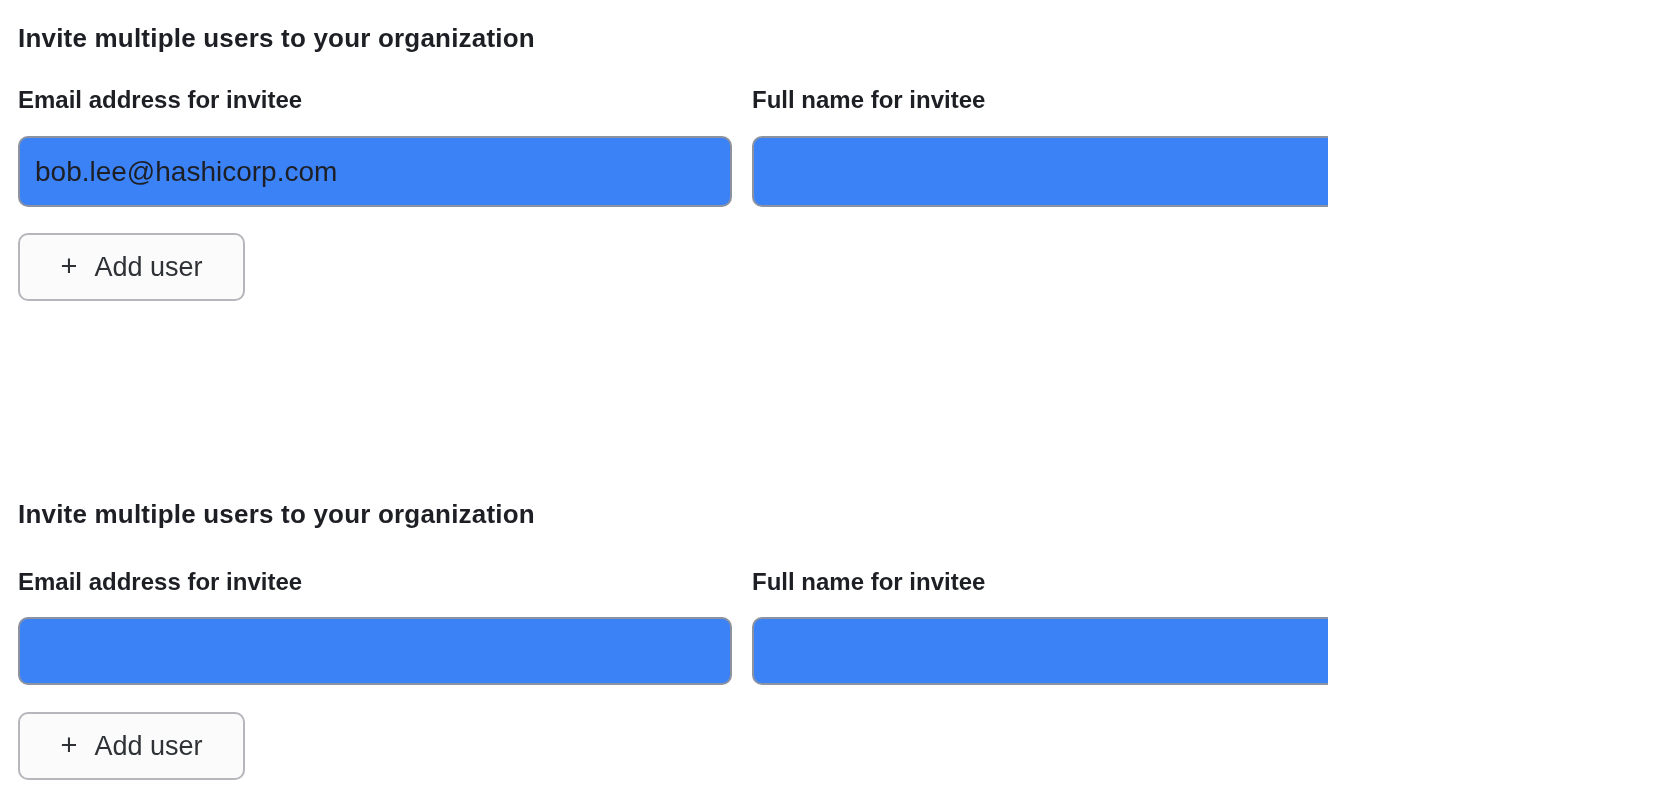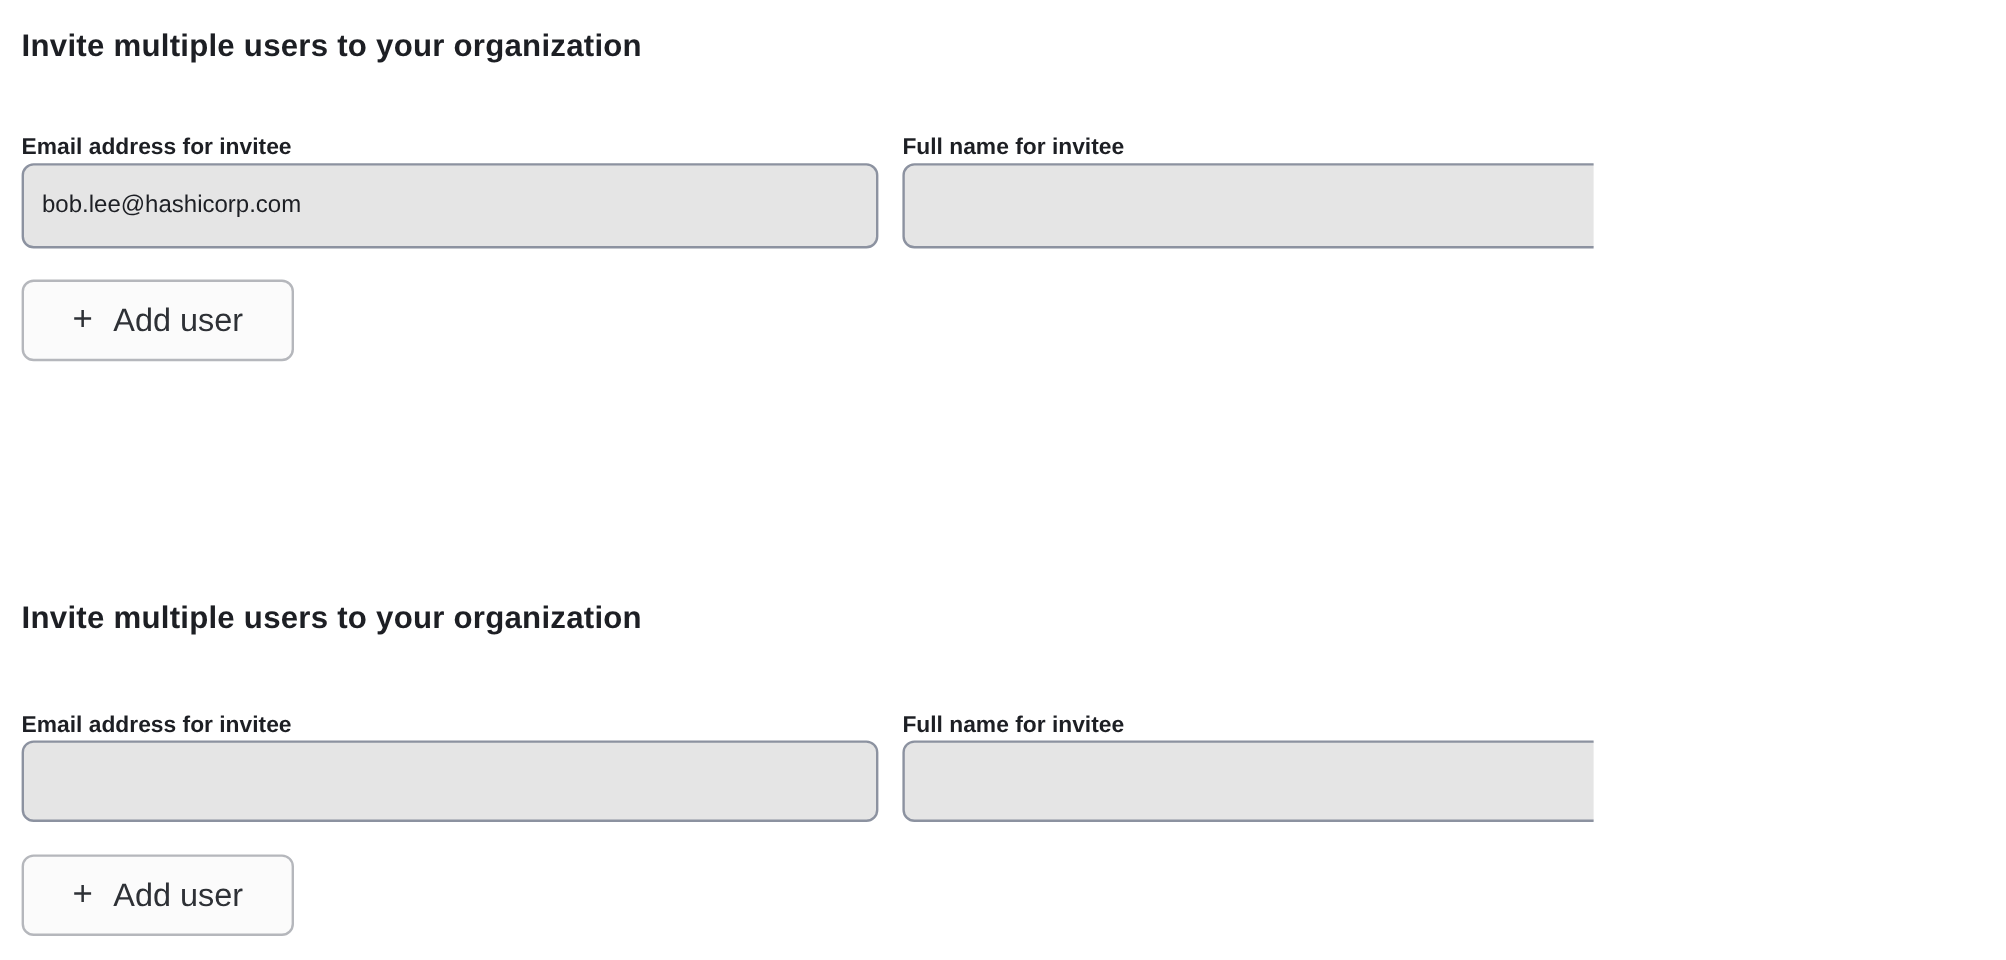--- a/index.html
+++ b/index.html
@@ -17,27 +17,27 @@
   html,body{margin:0;padding:0;background:#fff;}
   .canvas{
     position:relative;width:1328px;height:800px;background:#fff;overflow:hidden;
     font-family:"Liberation Sans","DejaVu Sans",sans-serif;color:var(--text);
   }
   .heading{
     position:absolute;left:18px;font-size:26px;line-height:28px;font-weight:700;
     color:var(--text);letter-spacing:.2px;white-space:nowrap;
   }
   .field-label{
-    position:absolute;font-size:19px;line-height:27px;font-weight:700;
-    color:var(--text);white-space:nowrap;margin-top:23px;
+    position:absolute;font-size:24px;line-height:27px;font-weight:700;
+    color:var(--text);white-space:nowrap;
   }
   .text-input{
-    position:absolute;box-sizing:border-box;height:71px;background:#e5e5e5;
+    position:absolute;box-sizing:border-box;height:71px;background:#3b82f6;
     border:2px solid var(--input-border);border-radius:10px;
-    font-family:inherit;font-size:20px;color:var(--text);padding:0 15px;outline:none;
+    font-family:inherit;font-size:28px;color:var(--text);padding:0 15px;outline:none;
   }
   .text-input.short{height:68px;}
   .email-col{left:18px;width:714px;}
   .name-col{left:752px;width:712px;}
   .add-user-btn{
     position:absolute;left:18px;width:227px;height:68px;box-sizing:border-box;
     background:var(--button-bg);border:2px solid var(--button-border);border-radius:10px;
     display:flex;align-items:center;justify-content:center;gap:17px;
     font-family:inherit;font-size:27px;color:var(--button-text);cursor:pointer;padding:0;
   }

